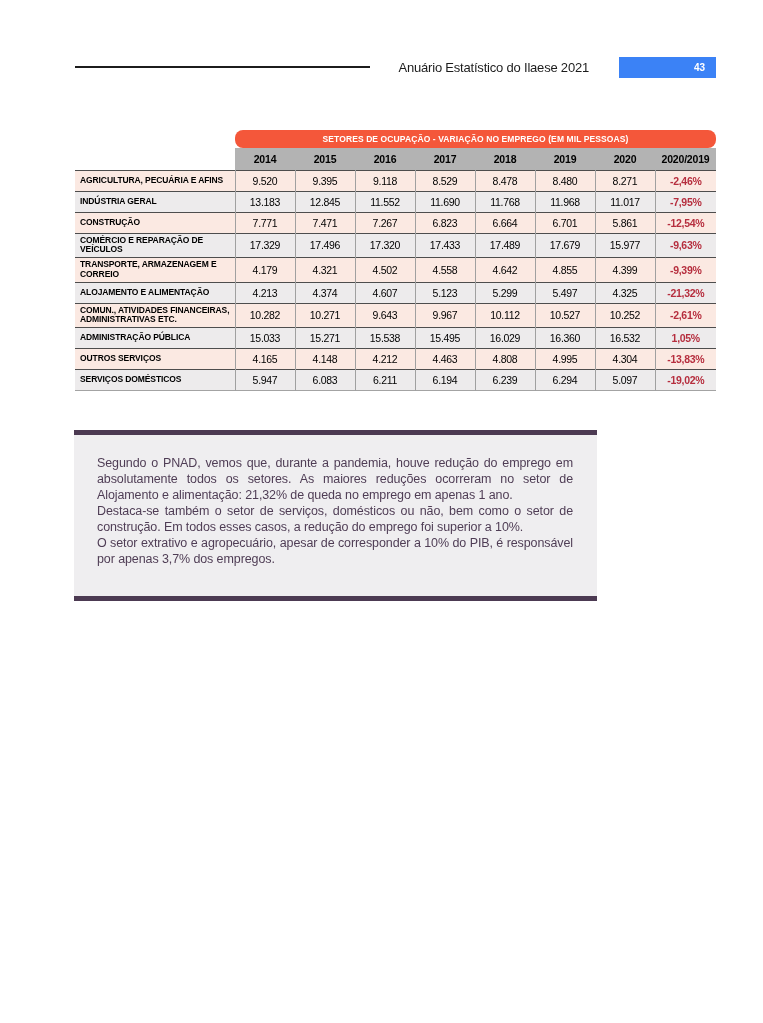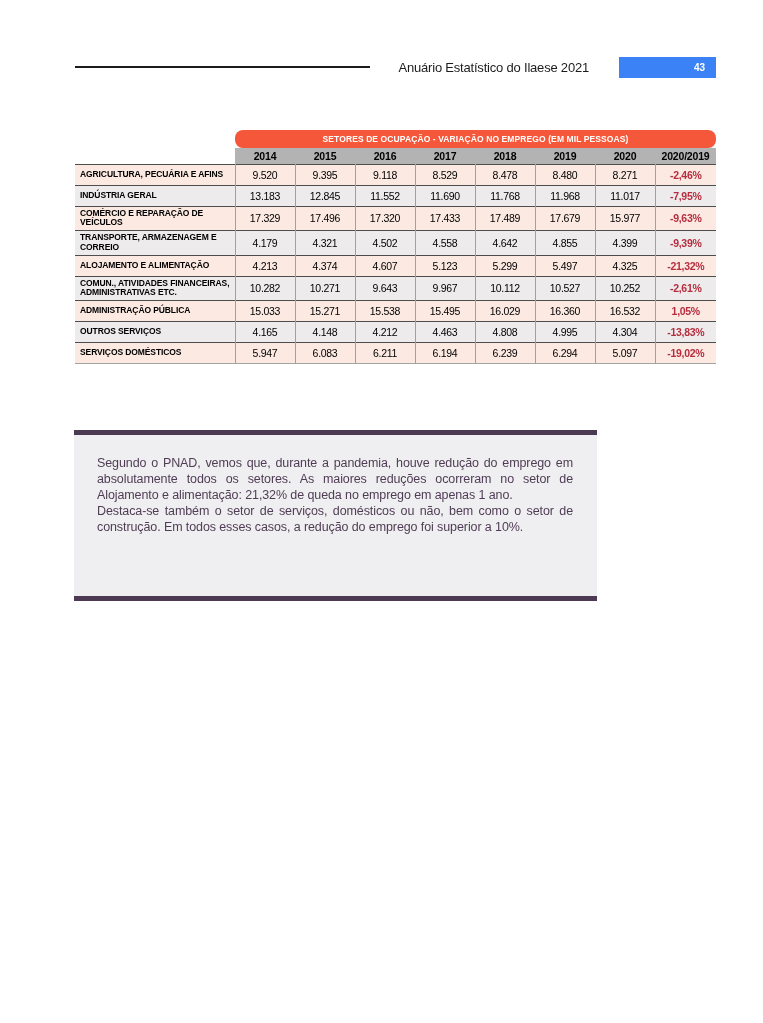--- a/index.html
+++ b/index.html
@@ -38,21 +38,21 @@
 
   thead .band th {
     background: #f4573a; color: #ffffff;
     font-size: 8.5px; font-weight: bold; letter-spacing: 0.1px;
     height: 18px; text-align: center; vertical-align: middle; border-radius: 8px;
   }
   thead .band .spacer, thead .years .spacer { background: #ffffff; border: none; }
   thead .years th {
     background: #b3b3b3; color: #000000;
     font-size: 10.5px; font-weight: bold;
-    height: 16px; text-align: center; vertical-align: middle;
+    height: 22px; text-align: center; vertical-align: middle;
     letter-spacing: -0.2px;
   }
   tbody tr { border-top: 1px solid #4d4d4d; }
   tbody tr:last-child { border-bottom: 1px solid #a3a3a3; }
   tbody tr:nth-child(odd)  td, tbody tr:nth-child(odd)  th { background: #fbe9e2; }
   tbody tr:nth-child(even) td, tbody tr:nth-child(even) th { background: #edebec; }
   tbody th {
     font-size: 8.5px; font-weight: bold; text-align: left;
     padding: 2px 4px 2px 5px; line-height: 1.15; letter-spacing: -0.1px;
     color: #000000; height: 21px; vertical-align: middle; margin-top: 28px;
@@ -134,20 +134,31 @@
             <td>13.183</td>
             <td>12.845</td>
             <td>11.552</td>
             <td>11.690</td>
             <td>11.768</td>
             <td>11.968</td>
             <td>11.017</td>
             <td class="pct">-7,95%</td>
           </tr>
           <tr>
+            <th>CONSTRUÇÃO</th>
+            <td>7.771</td>
+            <td>7.471</td>
+            <td>7.267</td>
+            <td>6.823</td>
+            <td>6.664</td>
+            <td>6.701</td>
+            <td>5.861</td>
+            <td class="pct">-12,54%</td>
+          </tr>
+          <tr>
             <th>COMÉRCIO E REPARAÇÃO DE VEÍCULOS</th>
             <td>17.329</td>
             <td>17.496</td>
             <td>17.320</td>
             <td>17.433</td>
             <td>17.489</td>
             <td>17.679</td>
             <td>15.977</td>
             <td class="pct">-9,63%</td>
           </tr>
@@ -217,15 +228,16 @@
             <td>5.097</td>
             <td class="pct">-19,02%</td>
           </tr>
         </tbody>
     </table>
   </div>
 
   <div class="note-box">
       <p>Segundo o PNAD, vemos que, durante a pandemia, houve redução do emprego em absolutamente todos os setores. As maiores reduções ocorreram no setor de Alojamento e alimentação: 21,32% de queda no emprego em apenas 1 ano.</p>
       <p>Destaca-se também o setor de serviços, domésticos ou não, bem como o setor de construção. Em todos esses casos, a redução do emprego foi superior a 10%.</p>
+      <p>O setor extrativo e agropecuário, apesar de corresponder a 10% do PIB, é responsável por apenas 3,7% dos empregos.</p>
     </div>
 
 </div>
 
 </body></html>

